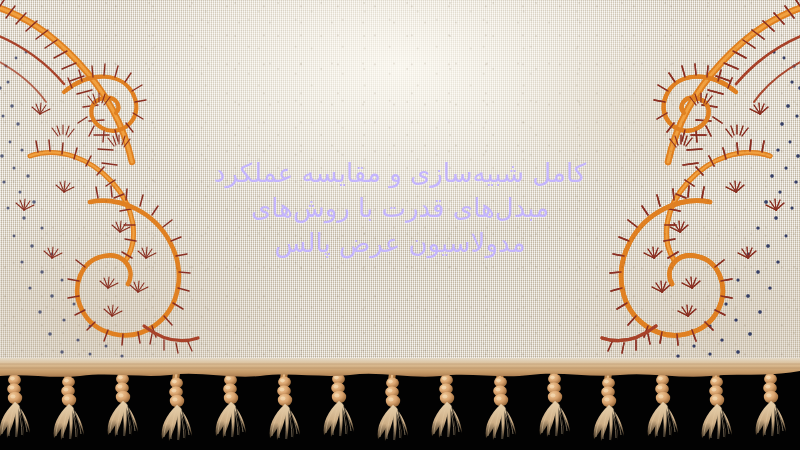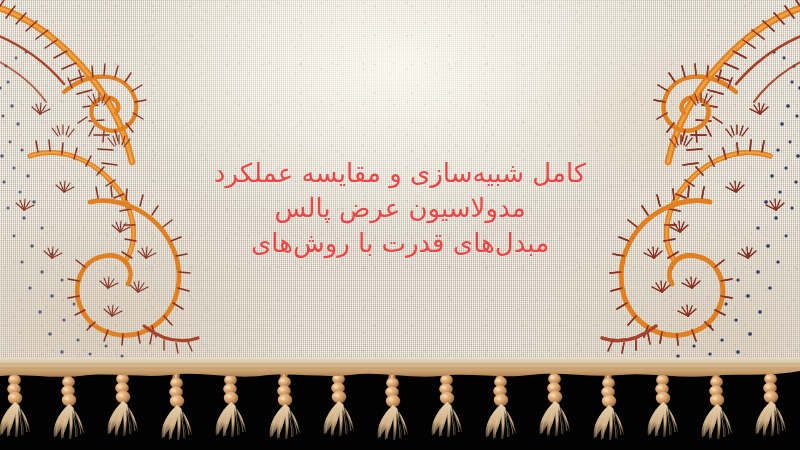--- a/index.html
+++ b/index.html
@@ -86,21 +86,21 @@
     top: 156px;
     width: 800px;
     text-align: center;
     direction: rtl;
     z-index: 6;
   }
   .title-line {
     font-family: "DejaVu Sans", "Liberation Sans", sans-serif;
     font-size: 26px;
     line-height: 35px;
-    color: #ef4444;
+    color: #c4b5fd;
     font-weight: 400;
     letter-spacing: 0;
     white-space: nowrap;
     text-shadow: 0 1px 0 rgba(255,255,255,0.30);
   }
 
   
   #hem {
     position: absolute;
     left: 0;
@@ -606,22 +606,22 @@
         </g>
         <path d="M-10 34 C 24 46, 50 64, 70 88" fill="none" stroke="#a8432a" stroke-width="2.4" stroke-linecap="round"></path>
         <path d="M-10 58 C 16 70, 38 86, 52 106" fill="none" stroke="#a8432a" stroke-width="1.8" stroke-linecap="round" opacity=".8"></path>
       </g>
     </svg>
 
   </div>
 
   <div id="title-block">
     <div class="title-line">کامل شبیه‌سازی و مقایسه عملکرد</div>
+    <div class="title-line">مبدل‌های قدرت با روش‌های</div>
     <div class="title-line">مدولاسیون عرض پالس</div>
-    <div class="title-line">مبدل‌های قدرت با روش‌های</div>
   </div>
 
   <svg id="hem" viewBox="0 0 800 22" preserveAspectRatio="none" xmlns="http://www.w3.org/2000/svg">
     <defs>
       <linearGradient id="hemGrad" x1="0" y1="0" x2="0" y2="1">
         <stop offset="0%" stop-color="#e3d9c6"></stop>
         <stop offset="35%" stop-color="#d9bb92"></stop>
         <stop offset="75%" stop-color="#c69a68"></stop>
         <stop offset="100%" stop-color="#a87a4e"></stop>
       </linearGradient>

